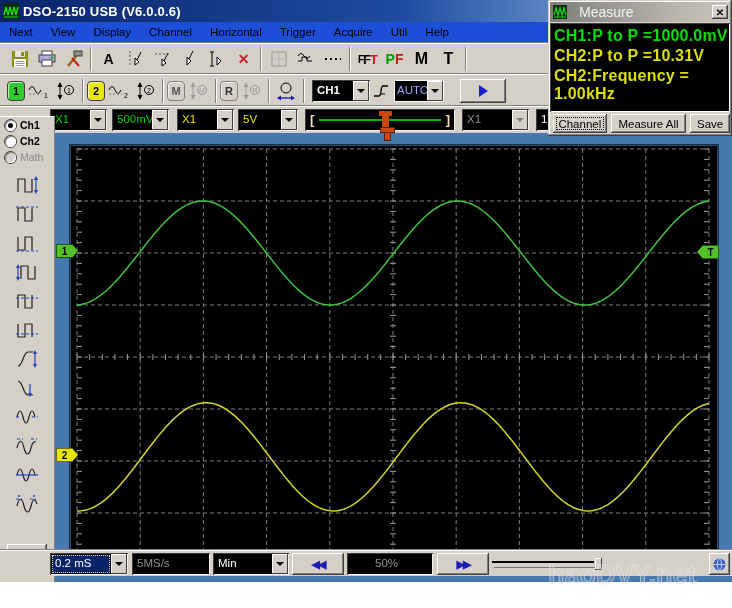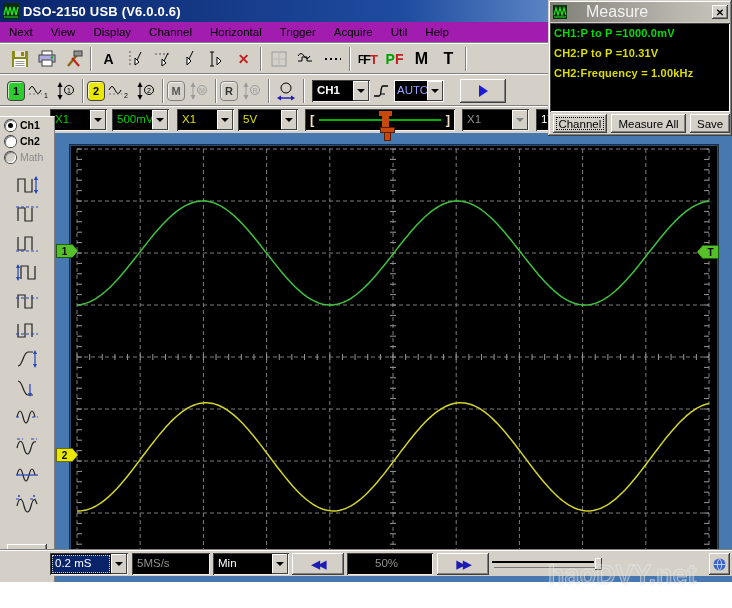--- a/index.html
+++ b/index.html
@@ -1,18 +1,18 @@
 <!DOCTYPE html>
 <html><head>
 <meta charset="utf-8">
 <style>
   * { margin:0; padding:0; box-sizing:border-box; }
   html,body { width:732px; height:608px; overflow:hidden; }
   body { font-family:"Liberation Sans", sans-serif; font-size:11px; color:#000; }
-  .app { position:relative; width:732px; height:480px; background:#a21caf; }
+  .app { position:relative; width:732px; height:480px; background:#1d4ed8; }
 
   
   .raised  { background:#d4d0c8; box-shadow: inset -1px -1px 0 #404040, inset 1px 1px 0 #fff, inset -2px -2px 0 #808080; }
 
   
   .titlebar { position:absolute; left:0; top:0; width:732px; height:22px;
     background:linear-gradient(90deg,#0a246a 0%,#1f4ca0 55%,#a6caf0 100%);
     display:flex; align-items:center; padding-left:3px; }
   .titlebar .title { color:#fff; font-weight:bold; font-size:13px; margin-left:4px; letter-spacing:.2px; }
   .appicon { width:16px; height:16px; background:#0c2d0c; display:inline-flex; align-items:flex-end; }
@@ -89,25 +89,25 @@
   .trigslider .brk { position:absolute; top:3px; color:#f0e2c0; font-size:13px; font-weight:bold; }
   .trigslider .thandle { position:absolute; left:74px; top:2px; width:13px; height:17px; }
   .trigslider .thandle .bar { position:absolute; left:0; top:0; width:13px; height:5px; background:#c9480e; }
   .trigslider .thandle .stem { position:absolute; left:3px; top:5px; width:7px; height:11px; background:#c9480e; }
 
   
   .measure { position:absolute; left:548px; top:0; width:184px; height:136px; background:#d4d0c8; z-index:10;
     box-shadow: inset -1px -1px 0 #404040, inset 1px 1px 0 #d4d0c8, inset -2px -2px 0 #808080, inset 2px 2px 0 #fff; padding:2px; }
   .measure .mtitle { height:20px; background:linear-gradient(90deg,#7f7f77,#b8b5ad 70%,#c8c5bd);
     display:flex; align-items:center; padding:0 2px 0 3px; }
-  .measure .mtitle .mt { color:#f2f2f2; font-size:16px; margin-left:19px; flex:1; }
+  .measure .mtitle .mt { color:#f2f2f2; font-size:14px; margin-left:12px; flex:1; }
   .xbtn { width:16px; height:14px; font-size:10px; font-weight:bold; display:flex; align-items:center; justify-content:center; }
   .mbody { margin-top:1px; height:89px; background:#000; box-shadow: inset 1px 1px 0 #404040, inset -1px -1px 0 #fff;
     padding:4px 2px 0 4px; }
-  .mline { font-size:11px; font-weight:bold; height:20px; letter-spacing:.2px; }
+  .mline { font-size:16px; font-weight:bold; height:20px; letter-spacing:.2px; }
   .mgreen { color:#00dd00; } .myellow { color:#dddd00; }
   .mbtns { display:flex; gap:4px; margin-top:2px; padding-left:3px; }
   .mbtn { height:19px; font-size:11.5px; display:flex; align-items:center; justify-content:center; }
   .focusdot { outline:1px dotted #000; outline-offset:-4px; }
 
   
   .bottombar { position:absolute; left:0; top:550px; width:732px; height:26px; background:#d4d0c8;
     border-top:1px solid #fff; box-shadow:0 -1px 0 #808080; z-index:5; }
   .bb { position:absolute; top:2px; height:22px; }
   .navbtn { font-size:11px; color:#1c1cb4; font-weight:bold; letter-spacing:-2px;

